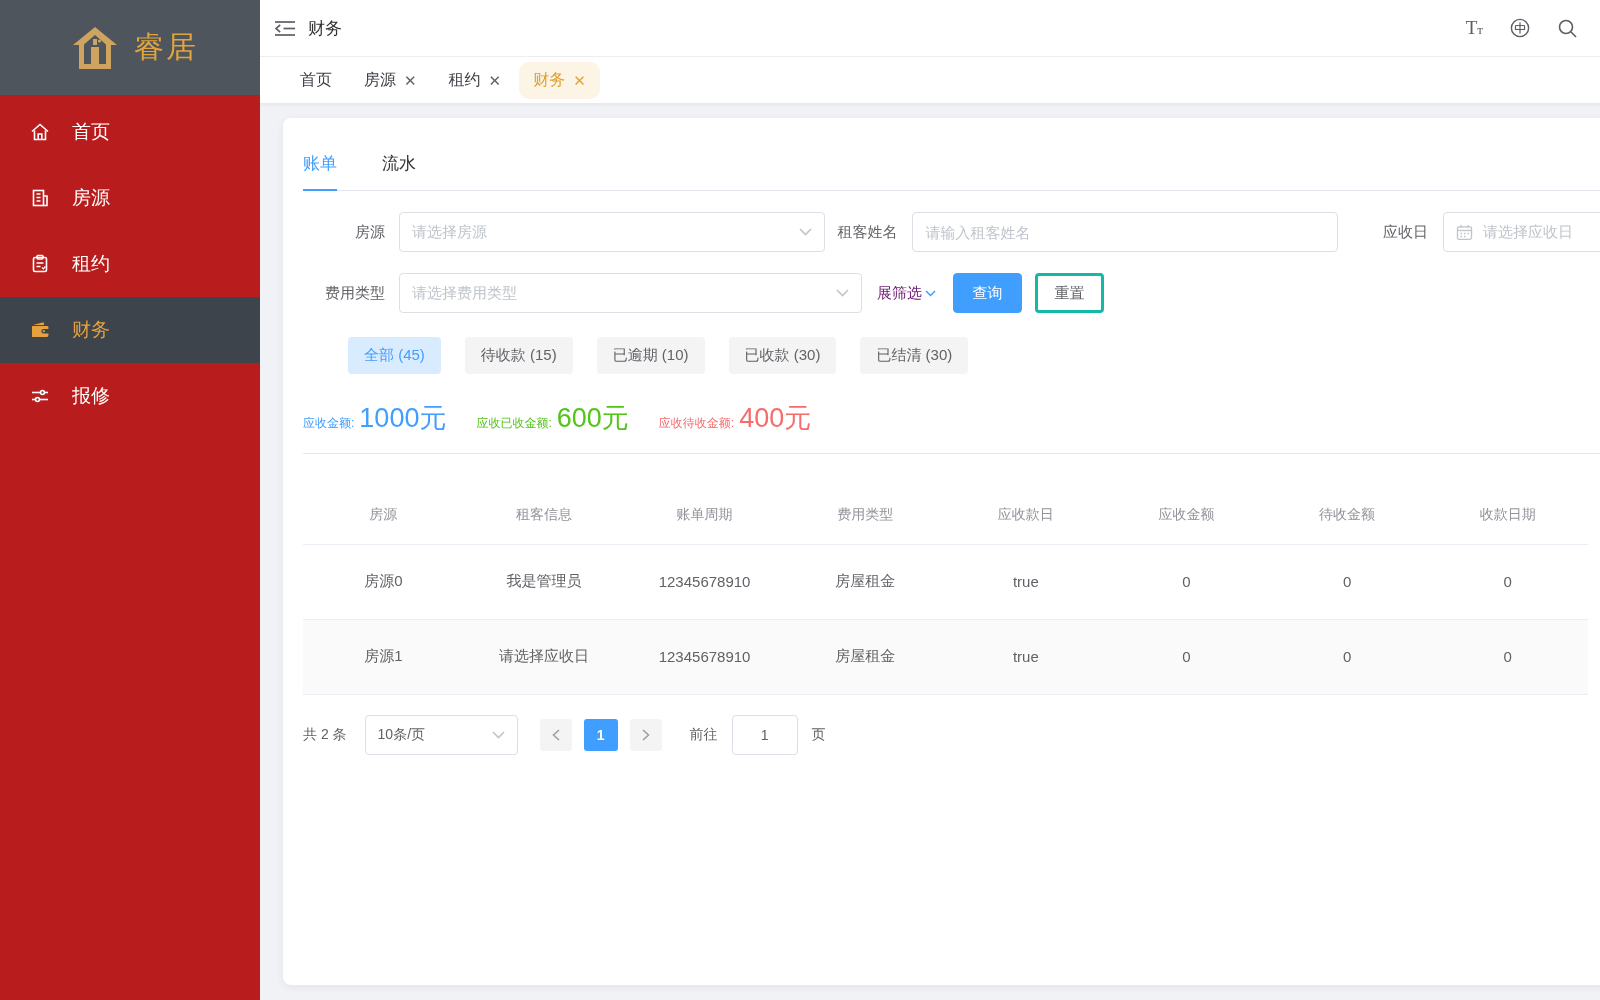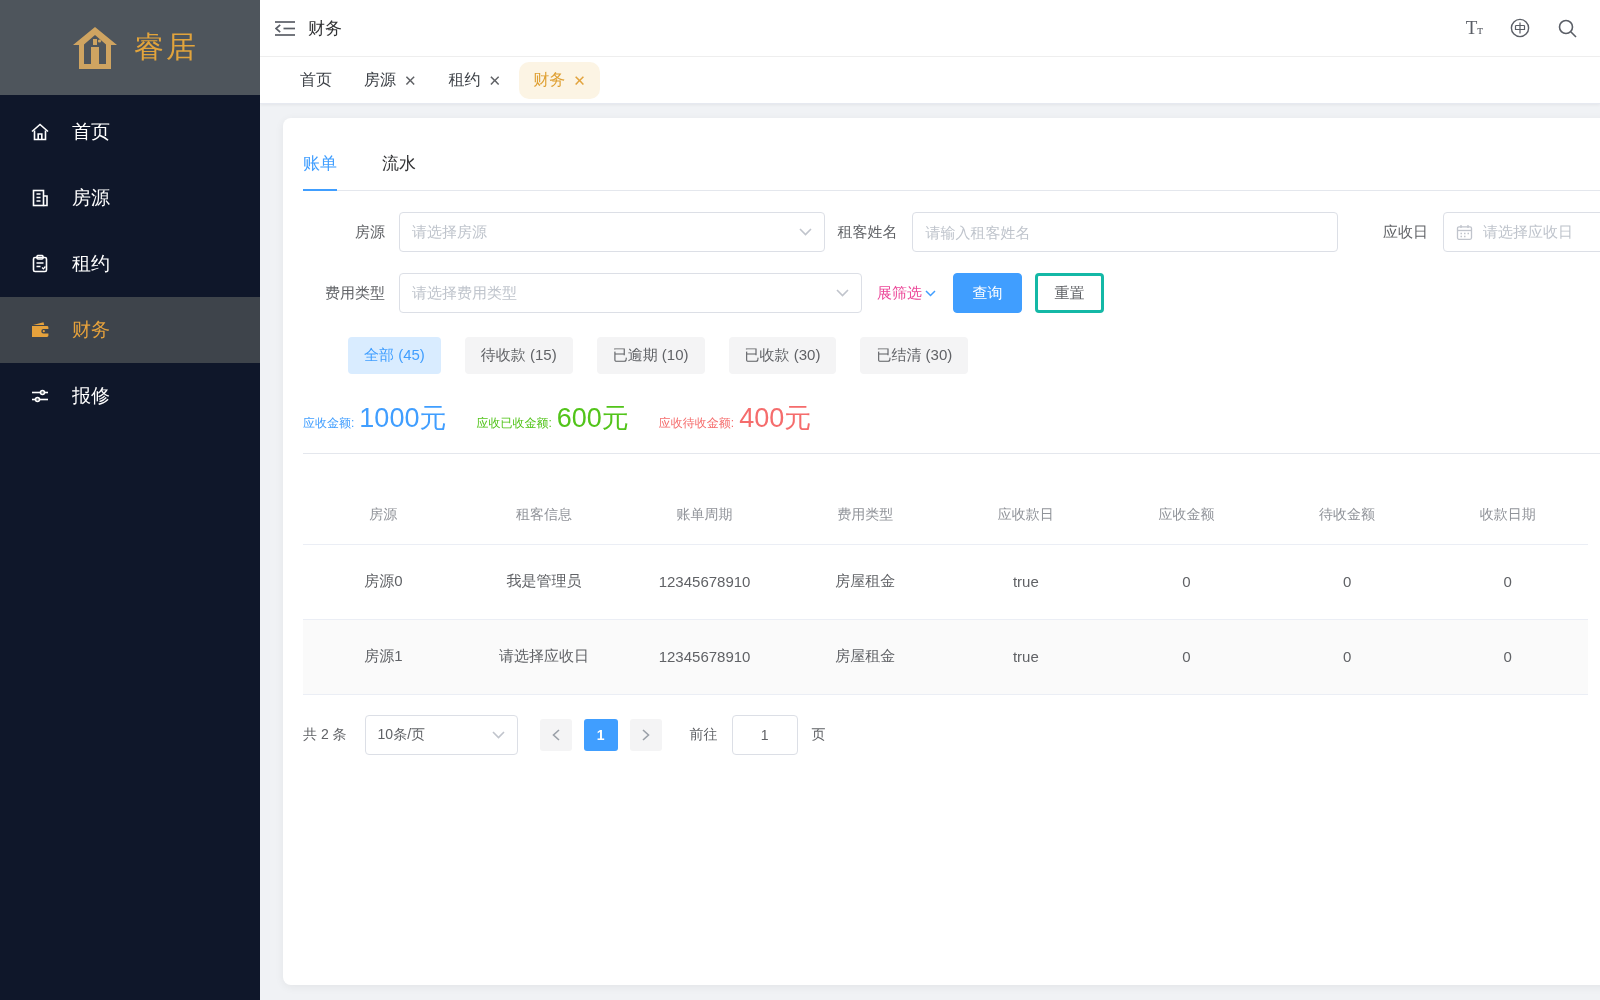--- a/index.html
+++ b/index.html
@@ -1,20 +1,20 @@
 <!DOCTYPE html>
 <html><head>
 <meta charset="utf-8">
 <style>
   * { margin:0; padding:0; box-sizing:border-box; }
   html,body { width:1600px; height:1000px; overflow:hidden; background:#f0f2f5;
     font-family:"Liberation Sans","DejaVu Sans",sans-serif; }
 
   
-  .sidebar { position:fixed; left:0; top:0; width:260px; height:1000px; background:#0f172a; z-index:10; }
+  .sidebar { position:fixed; left:0; top:0; width:260px; height:1000px; background:#b91c1c; z-index:10; }
   .logo { height:95px; display:flex; align-items:center; padding-left:70px; background:#4e555c; }
   .logo-text { color:#e2a43c; font-size:30px; margin-left:14px; letter-spacing:2px; }
   .menu { padding-top:4px; }
   .menu-item { height:66px; display:flex; align-items:center; padding-left:30px; gap:22px;
     color:#ffffff; font-size:19px; cursor:pointer; }
   .menu-item.active { background:#3e444b; color:#e6a23c; }
   .menu-item svg { flex:0 0 auto; }
 
   
   .topbar { position:fixed; left:260px; top:0; width:1340px; height:57px; background:#fff;
@@ -52,21 +52,21 @@
   .flabel.inline2 { width:auto; margin-left:45px; margin-right:15px; }
   .sel, .tinput, .dinput { height:40px; border:1px solid #dcdfe6; border-radius:4px; background:#fff;
     display:flex; align-items:center; padding:0 12px; font-size:15px; }
   .sel { width:463px; justify-content:space-between; cursor:pointer; }
   .tinput { width:462px; }
   .tinput input { border:none; outline:none; width:100%; font-size:15px; color:#606266; }
   .tinput input::placeholder, .placeholder { color:#bfc4cc; }
   .dinput { width:280px; gap:10px; flex:0 0 auto; }
   .chev { flex:0 0 auto; }
 
-  .expand-link { margin-left:15px; color:#ec4899; font-size:15px; display:flex; align-items:center; gap:3px; cursor:pointer;font-family:Liberation Serif, serif; }
+  .expand-link { margin-left:15px; color:#701a75; font-size:15px; display:flex; align-items:center; gap:3px; cursor:pointer;font-family:Liberation Serif, serif; }
   .btn { height:40px; width:69px; border-radius:4px; font-size:15px; display:flex; align-items:center;
     justify-content:center; cursor:pointer; }
   .btn-primary { margin-left:17px; background:#409eff; color:#fff; border:1px solid #409eff; }
   .btn-plain { margin-left:13px; background:#fff; color:#606266; border:3px solid #14b8a6; }
 
   .pills { display:flex; gap:24px; margin-top:24px; margin-left:45px; }
   .pill { height:37px; padding:0 16px; border-radius:4px; background:#f4f4f5; color:#606266;
     font-size:15px; display:flex; align-items:center; cursor:pointer; }
   .pill.active { background:#d9ecff; color:#409eff; }
 

